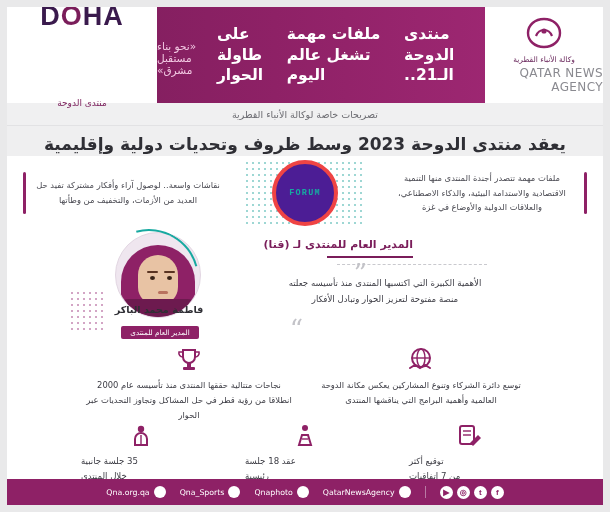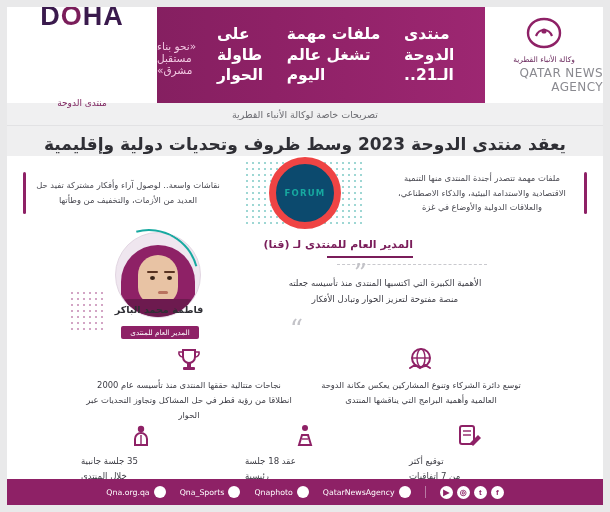--- a/index.html
+++ b/index.html
@@ -95,22 +95,23 @@
   .forumbadge{
     width:122px;height:66px;position:relative;display:flex;align-items:center;justify-content:center;
   }
   .forumbadge .dots{
     position:absolute;inset:0;
     background-image:radial-gradient(#7ec9c6 1.1px, transparent 1.2px);
     background-size:6px 6px;opacity:.75;
   }
   .forumbadge .ring{
     position:relative;width:58px;height:58px;border-radius:50%;
-    border:7px solid #ef4444;display:flex;align-items:center;justify-content:center;
-    background:#0c4a6e;
+    border:4px solid #ef4444;display:flex;align-items:center;justify-content:center;
+    background:#4c1d95;
+    font-family:Liberation Mono, monospace;
   }
   .forumbadge .ring span{font-size:8.5px;color:#17a9a0;letter-spacing:1.2px;font-weight:bold;}
 
   
   .quoterow{
     position:relative;height:112px;background:#fff;
   }
   .dg-title{
     position:absolute;right:190px;top:8px;font-size:11px;font-weight:bold;color:#7a1d5a;
   }

